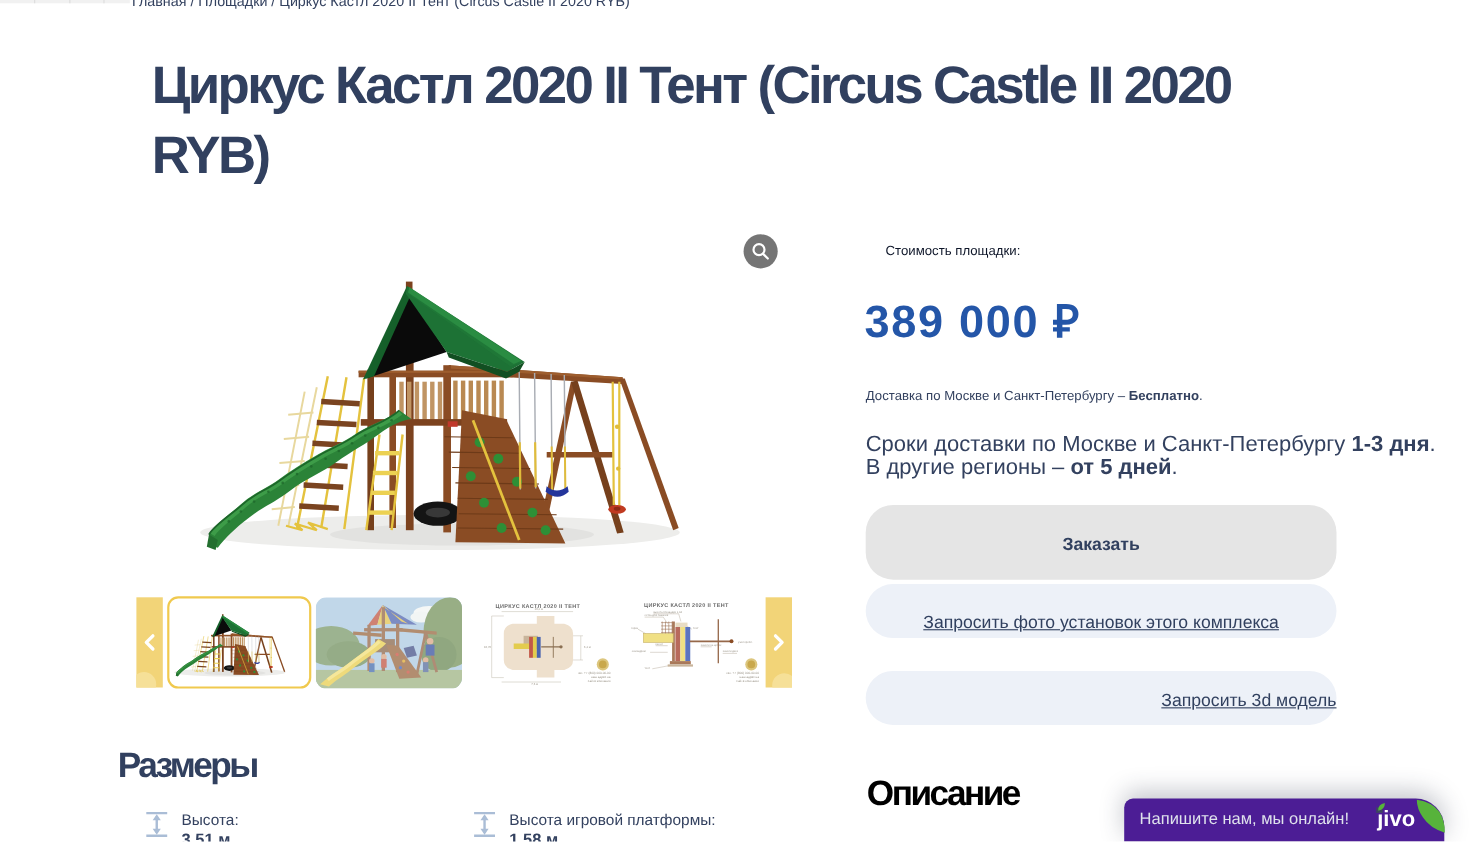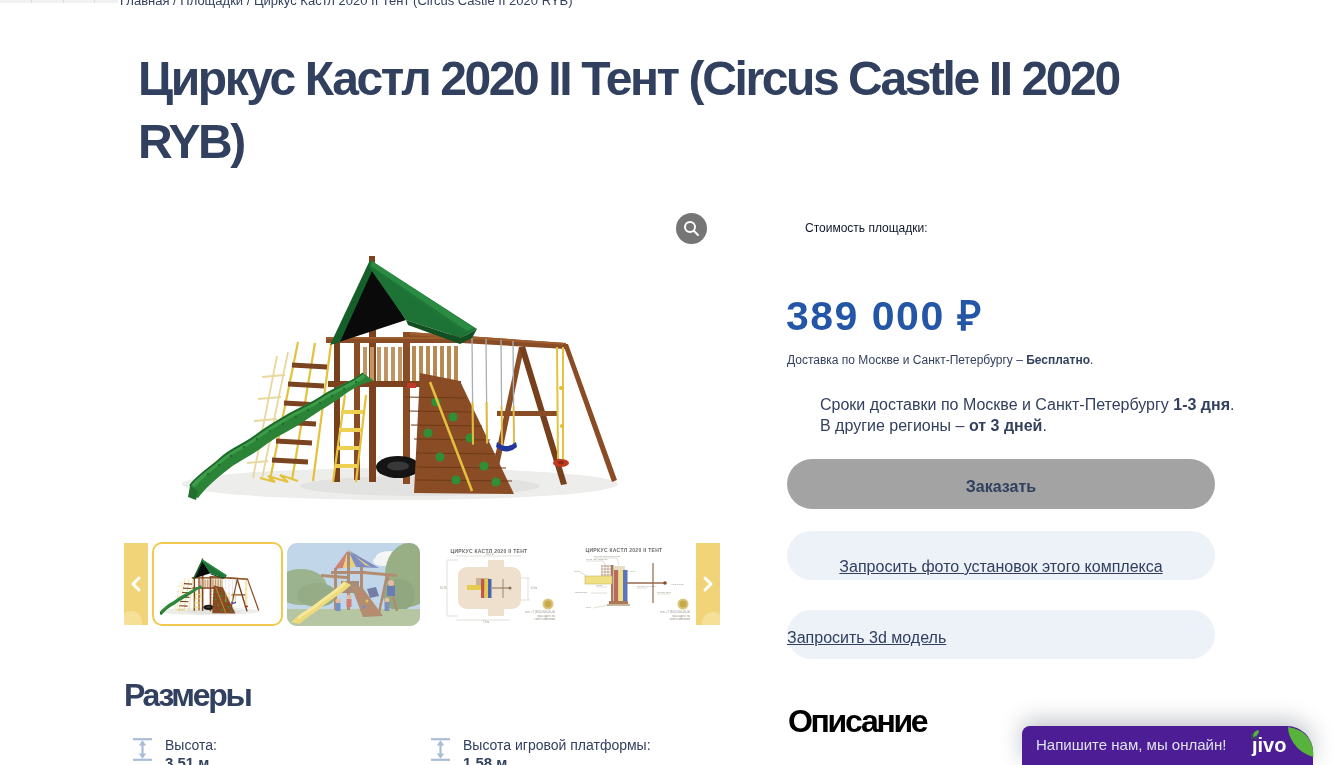--- a/index.html
+++ b/index.html
@@ -342,21 +342,21 @@
 </svg>
 </div>
 
 <div class="abs" style="left:696px;top:543px;width:24px;height:82px;background:#f2d478;">
 <svg width="24" height="82" viewBox="0 0 24 82">
       <path d="M9 35 L15 41 L9 47" stroke="#fff" stroke-width="3" fill="none" stroke-linecap="round" stroke-linejoin="round"></path>
       <circle cx="17" cy="80" r="11" fill="#f6e098"></circle>
     </svg>
 </div>
 
-<div class="abs" style="left:124px;top:677px;font-size:32px;font-weight:bold;letter-spacing:-2.3px;color:#31405f;">Размеры</div>
+<div class="abs" style="left:107px;top:677px;font-size:32px;font-weight:bold;letter-spacing:-2.3px;color:#31405f;">Размеры</div>
 
 <div class="abs" style="left:132px;top:738px;">
 <svg width="21" height="23" viewBox="0 0 21 23">
   <g stroke="#aabdd6" stroke-width="2.2" fill="none">
     <line x1="1" y1="1.2" x2="20" y2="1.2"></line>
     <line x1="1" y1="21.8" x2="20" y2="21.8"></line>
     <line x1="10.5" y1="4" x2="10.5" y2="19"></line>
   </g>
   <path d="M10.5 2.2 L14.2 7.6 L6.8 7.6 Z" fill="#aabdd6"></path>
   <path d="M10.5 20.8 L14.2 15.4 L6.8 15.4 Z" fill="#aabdd6"></path>
@@ -374,33 +374,33 @@
   </g>
   <path d="M10.5 2.2 L14.2 7.6 L6.8 7.6 Z" fill="#aabdd6"></path>
   <path d="M10.5 20.8 L14.2 15.4 L6.8 15.4 Z" fill="#aabdd6"></path>
 </svg>
 </div>
 
 <div class="abs" style="left:463px;top:736px;font-size:14px;line-height:18px;">Высота игровой платформы:<br><b style="font-size:15px;">1,58 м</b></div>
 
 <div class="abs" style="left:788px;top:221px;font-size:12px;color:#0f172a;margin-left:17px;">Стоимость площадки:</div>
 
-<div class="abs" style="left:786px;top:262px;font-size:41px;font-weight:bold;color:#2456a8;letter-spacing:1.5px;margin-top:24px;">389 000 ₽</div>
+<div class="abs" style="left:786px;top:262px;font-size:41px;font-weight:bold;color:#2456a8;letter-spacing:1.5px;">389 000 ₽</div>
 
 <div class="abs" style="left:787px;top:350px;font-size:12px;line-height:21px;">Доставка по Москве и Санкт-Петербургу – <b>Бесплатно</b>.</div>
 
-<div class="abs" style="left:820px;top:394px;font-size:16px;line-height:21px;">Сроки доставки по Москве и Санкт-Петербургу <b>1-3 дня</b>.<br>В другие регионы – <b>от 3 дней</b>.</div>
-
-<div class="abs" style="left:787px;top:459px;width:428px;height:50px;border-radius:25px;background:#a3a3a3;display:flex;align-items:center;justify-content:center;font-size:16px;font-weight:bold;color:#31405f;padding-top:5px;">Заказать</div>
+<div class="abs" style="left:787px;top:394px;font-size:20px;line-height:21px;">Сроки доставки по Москве и Санкт-Петербургу <b>1-3 дня</b>.<br>В другие регионы – <b>от 5 дней</b>.</div>
+
+<div class="abs" style="left:787px;top:459px;width:428px;height:68px;border-radius:25px;background:#e5e5e5;display:flex;align-items:center;justify-content:center;font-size:16px;font-weight:bold;color:#31405f;padding-top:5px;">Заказать</div>
 
 <div class="abs" style="left:787px;top:531px;width:428px;height:49px;border-radius:25px;background:#edf1f8;display:flex;align-items:center;justify-content:center;font-size:16px;color:#31405f;padding-top:7px;">
     <span style="text-decoration:underline;margin-top:16px;">Запросить фото установок этого комплекса</span>
   </div>
 
-<div class="abs" style="left:787px;top:610px;width:428px;height:49px;border-radius:25px;background:#edf1f8;display:flex;align-items:center;justify-content:flex-start;font-size:16px;color:#31405f;padding-top:7px;">
+<div class="abs" style="left:787px;top:610px;width:428px;height:49px;border-radius:25px;background:#edf1f8;display:flex;align-items:center;justify-content:flex-end;font-size:16px;color:#31405f;padding-top:7px;">
     <span style="text-decoration:underline;">Запросить 3d модель</span>
   </div>
 
 <div class="abs" style="left:788px;top:703px;font-size:32px;font-weight:bold;letter-spacing:-2.3px;color:#000000;">Описание</div>
 
 <div class="abs" style="left:1022px;top:726px;width:291px;height:39px;background:#4c1d95;border-radius:8px 26px 0 0;box-shadow:0 -6px 22px rgba(40,45,70,0.28);">
 
   <div class="abs" style="left:14px;top:10px;font-size:15px;color:#dfe2ec;">Напишите нам, мы онлайн!</div>
 
   <div class="abs" style="left:230px;top:8px;font-size:20px;font-weight:bold;color:#fff;letter-spacing:0px;">jivo</div>

